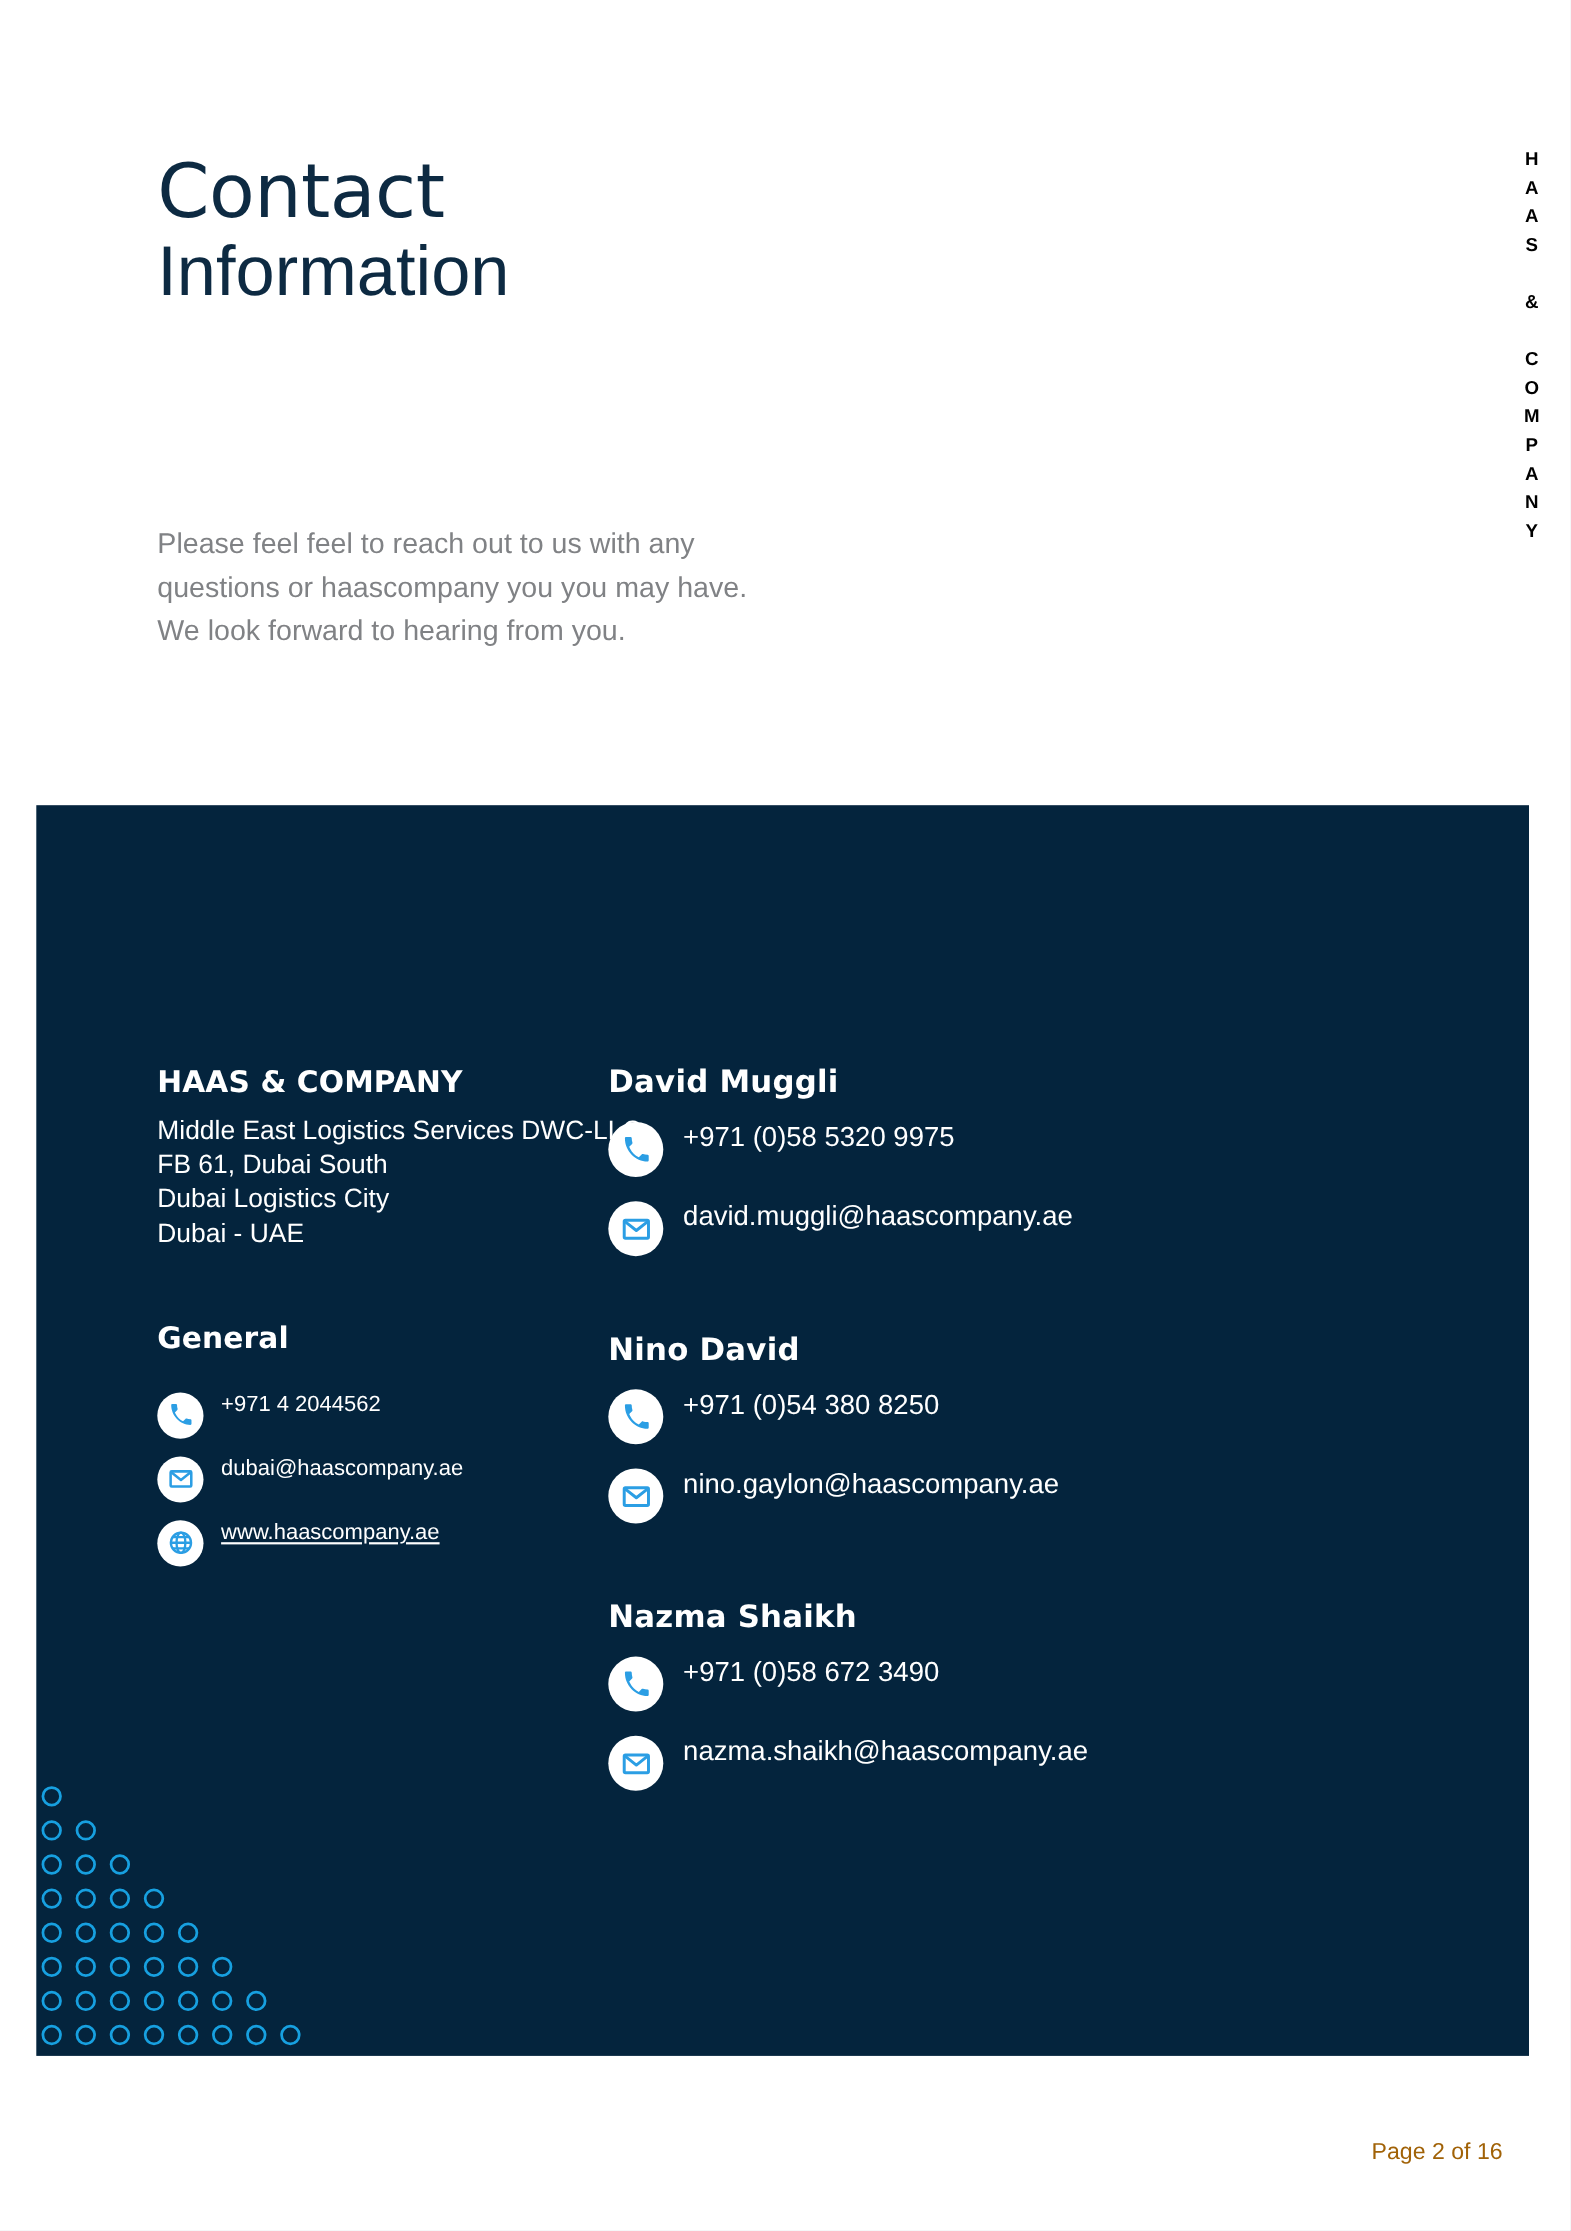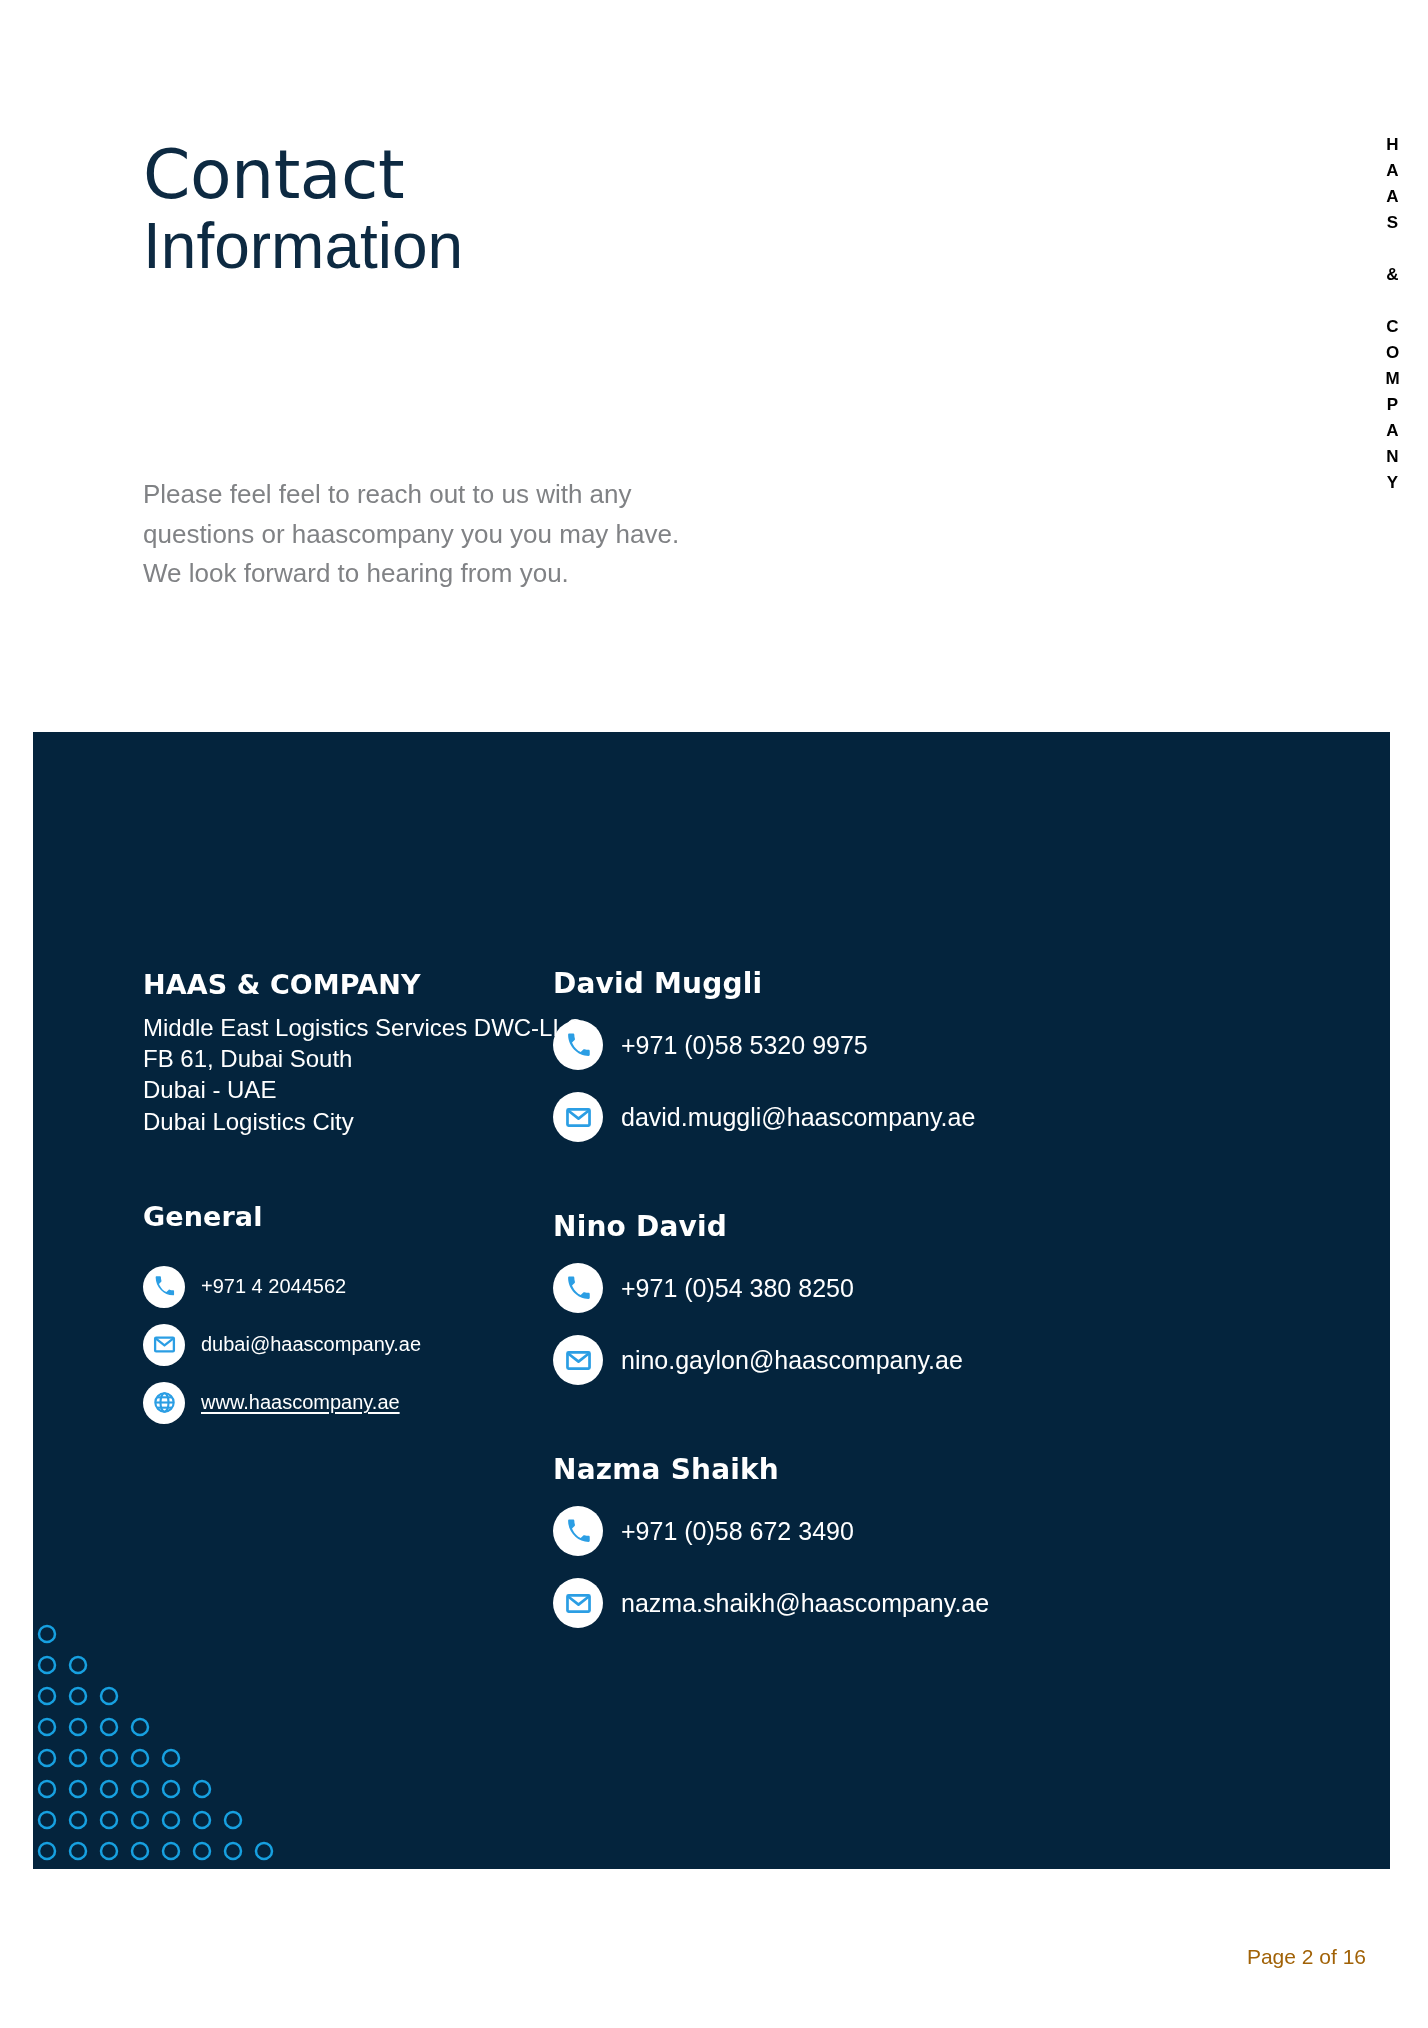--- a/index.html
+++ b/index.html
@@ -111,21 +111,21 @@
     line-height: 1.30;
     white-space: nowrap;
   }
 
   .section-gap { height: 62px; }
   .section-gap-sm { height: 46px; }
 
   
   .crow {
     display: flex;
-    align-items: center;
+    align-items: flex-start;
     margin-bottom: 16px;
   }
   .crow.rg { margin-bottom: 22px; }
 
   .ibadge {
     flex: 0 0 auto;
     background: #ffffff;
     border-radius: 50%;
     display: flex;
     align-items: center;
@@ -238,22 +238,22 @@
       </g>
     </svg>
   </div>
 
   <div class="col-left">
 
     <div>
       <div class="block-title">HAAS &amp; COMPANY</div>
       <div class="addr-line">Middle East Logistics Services DWC-LLC</div>
       <div class="addr-line">FB 61, Dubai South</div>
+      <div class="addr-line">Dubai Logistics City</div>
       <div class="addr-line">Dubai - UAE</div>
-      <div class="addr-line">Dubai Logistics City</div>
     </div>
 
     <div class="section-gap"></div>
 
     <div>
       <div class="block-title">General</div>
 
       <div style="height:22px"></div>
 
       <div class="crow">

